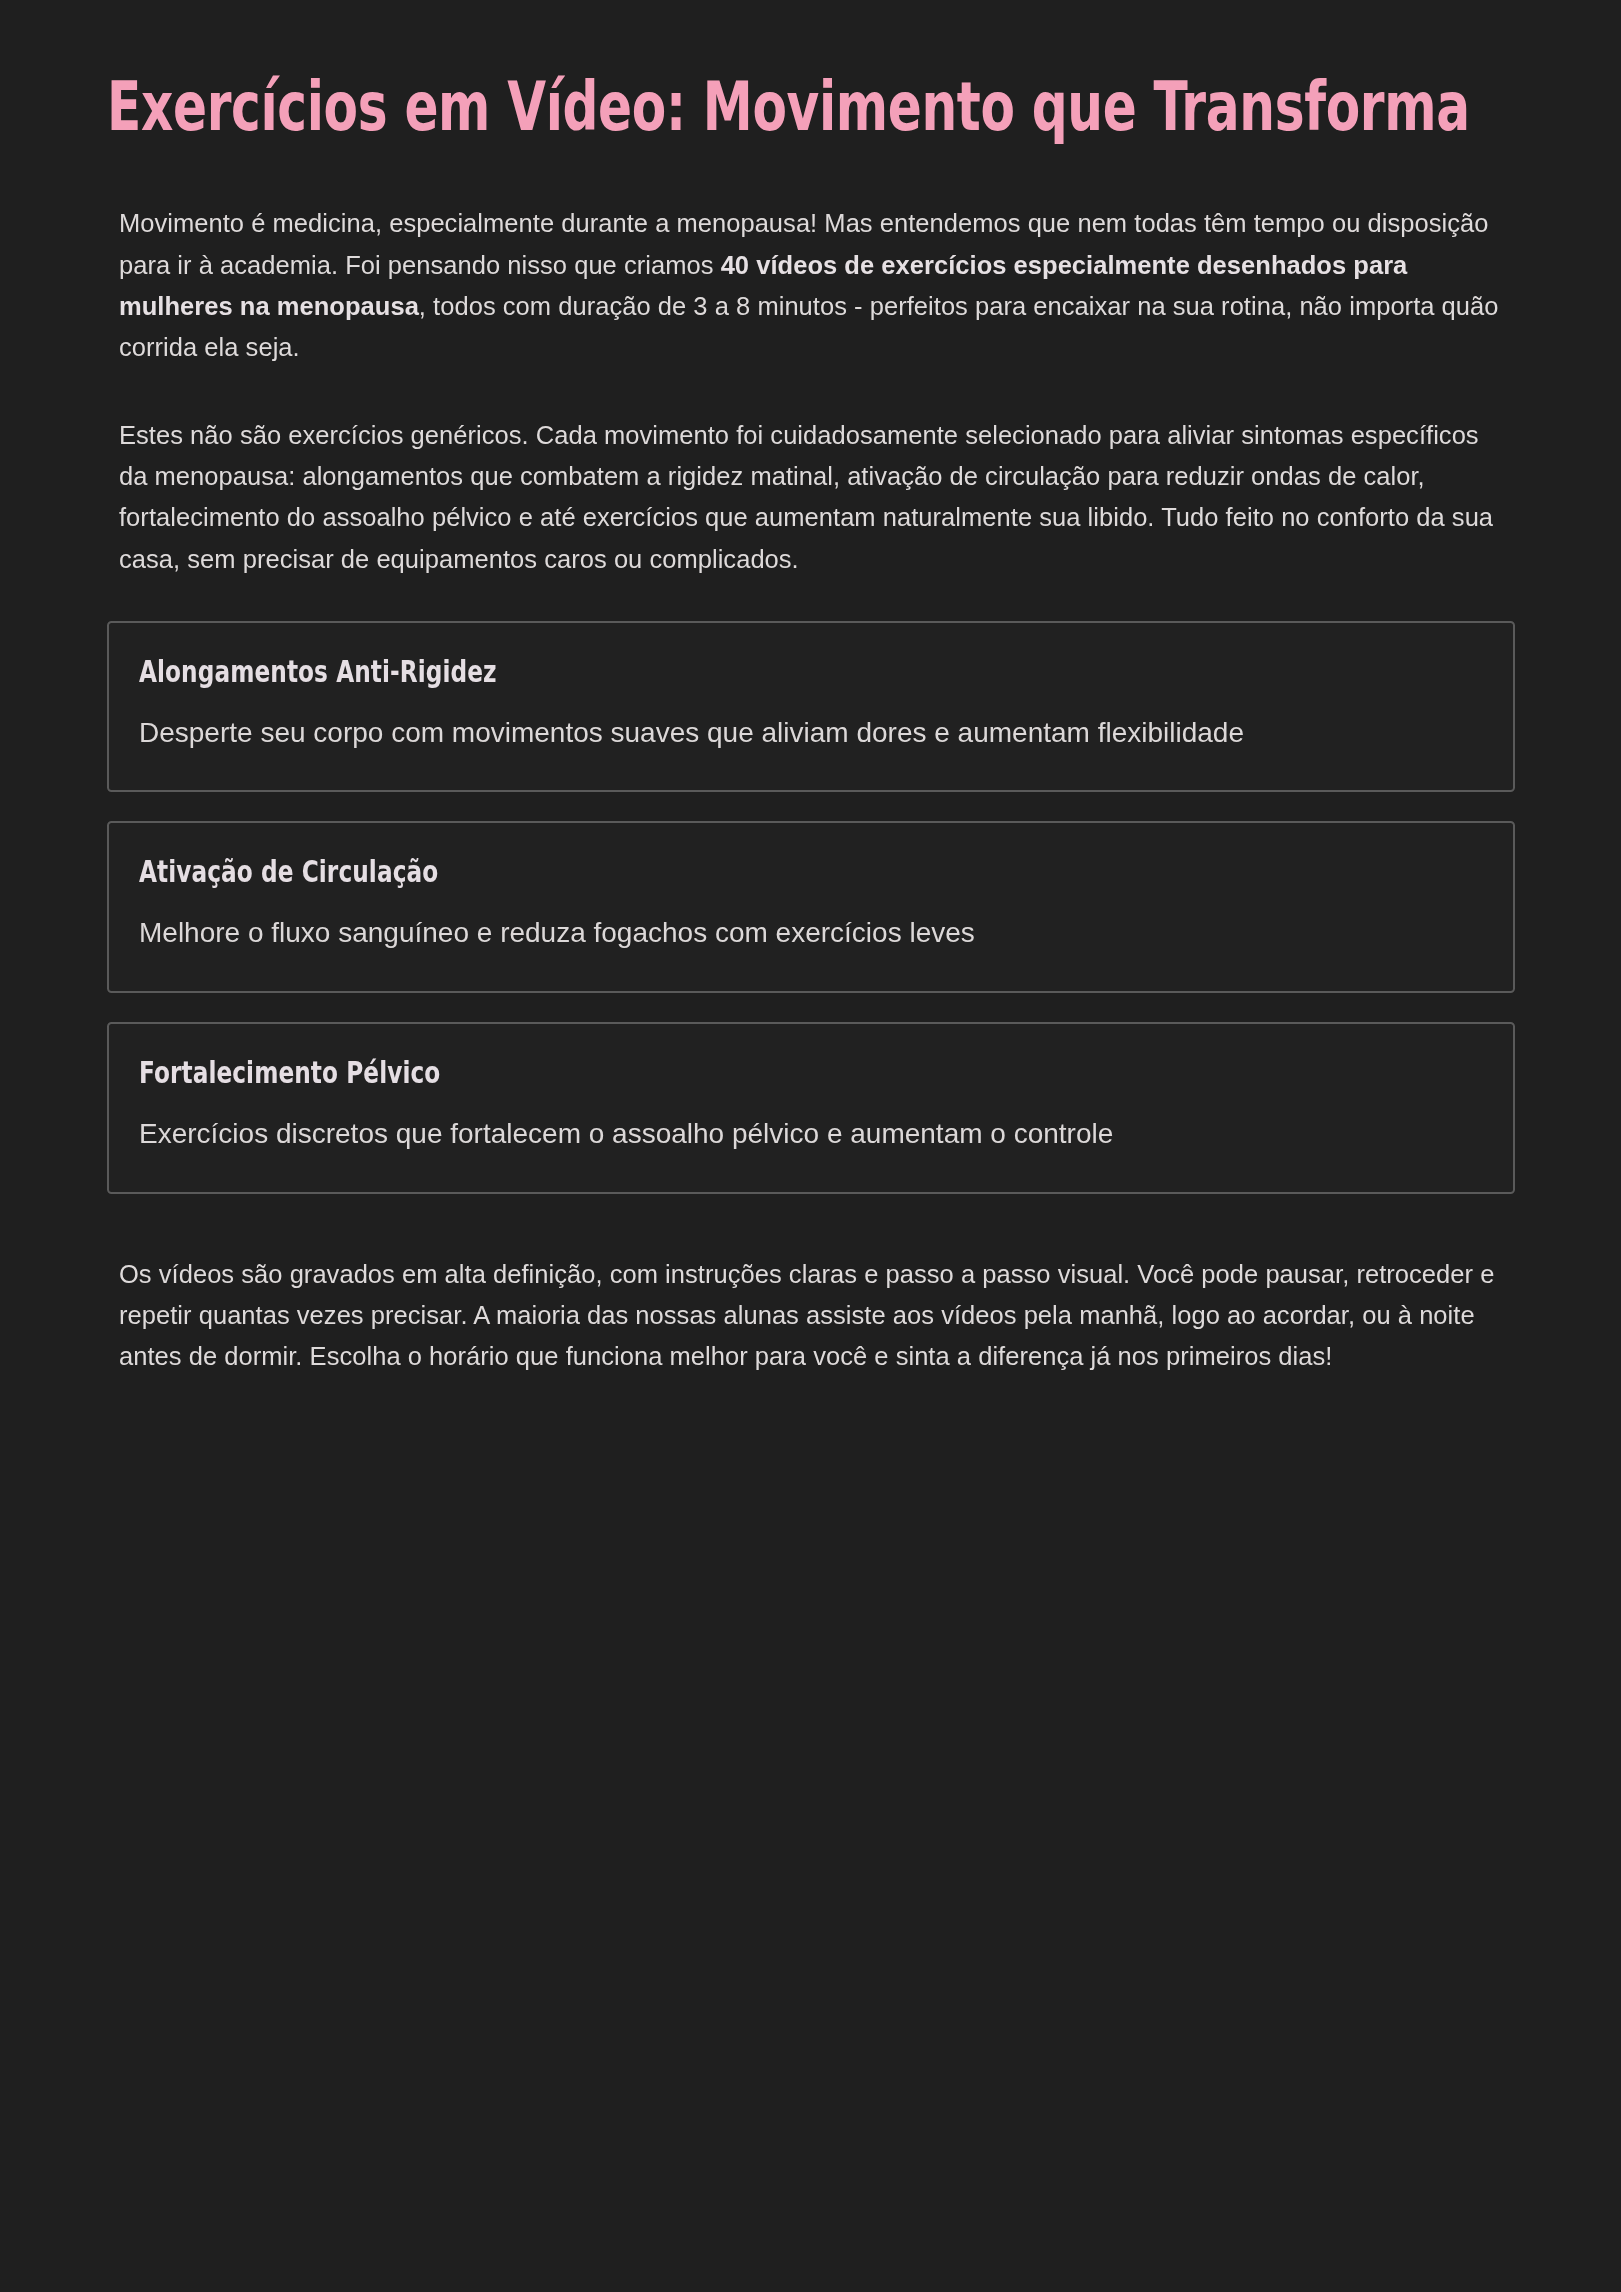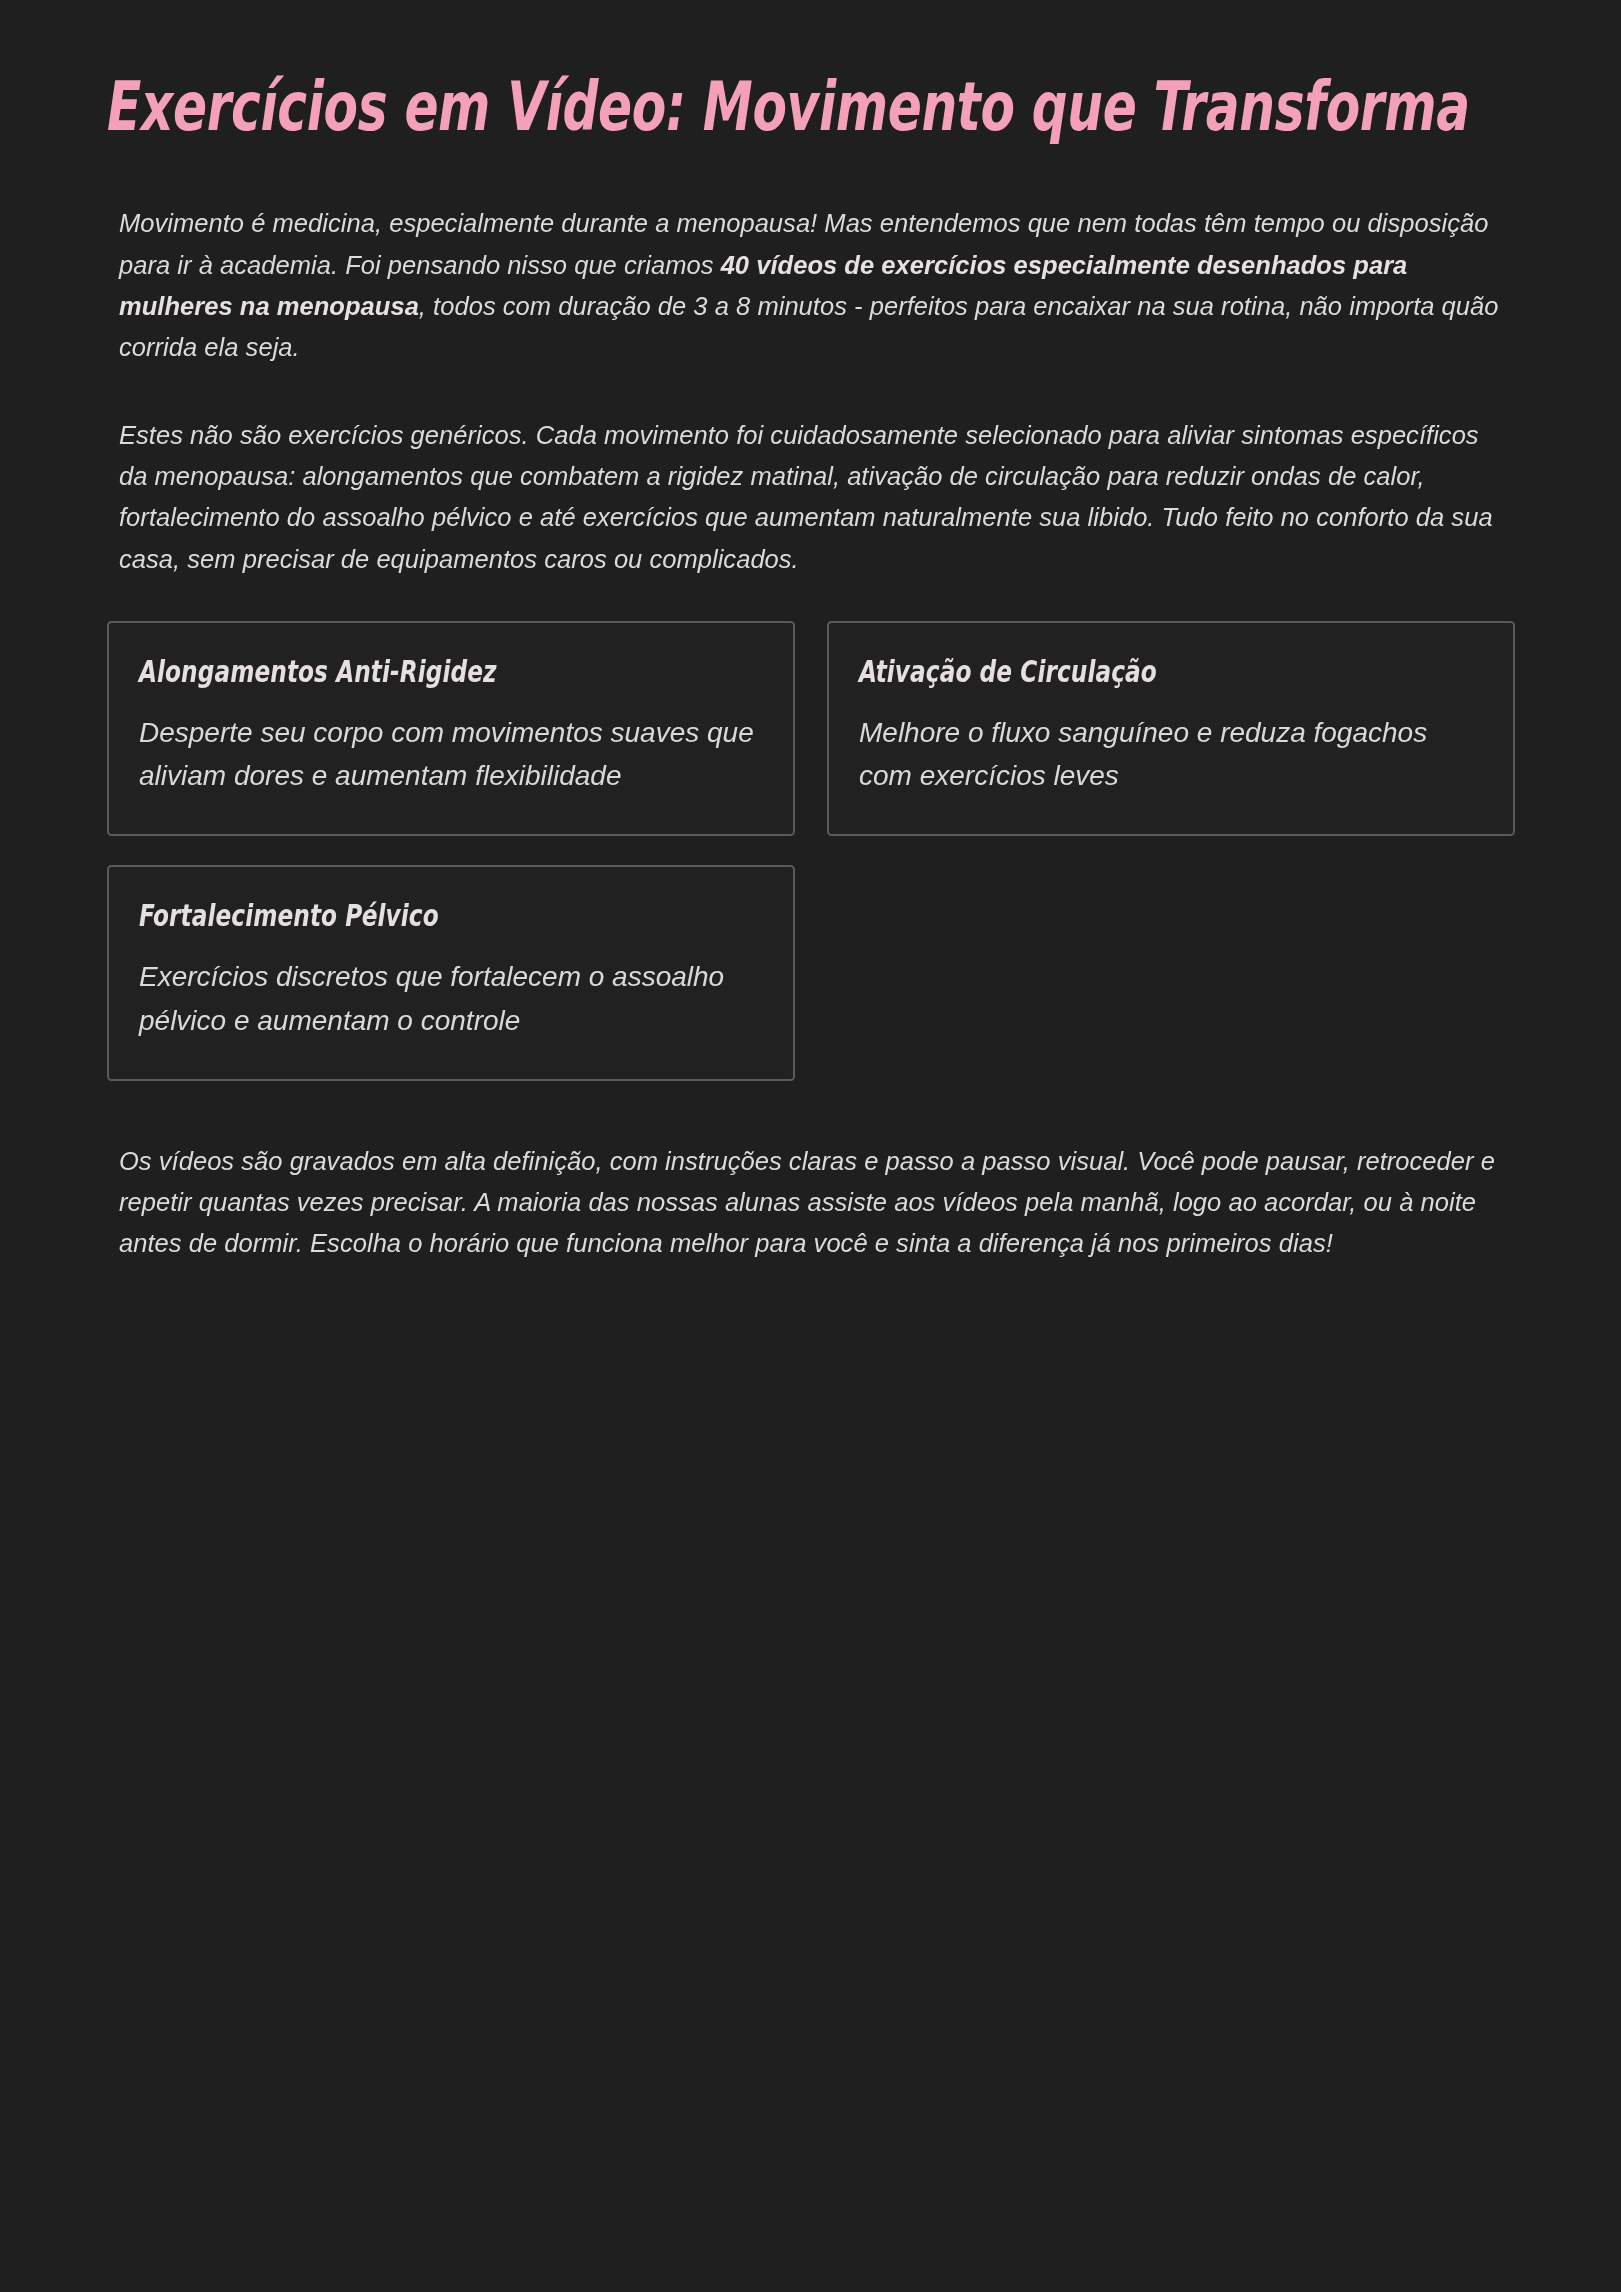--- a/index.html
+++ b/index.html
@@ -15,21 +15,20 @@
     -webkit-font-smoothing: antialiased;
     overflow: hidden;
   }
 
   .page {
     box-sizing: border-box;
     width: 1622px;
     height: 2293px;
     padding: 0 107px;
     background: #1f1f1f;
-    font-style: italic;
   }
 
   
   .page-title {
     margin: 0;
     padding-top: 70px;
     color: #f4a0b9;
     font-family: "Liberation Sans Narrow", "DejaVu Sans Condensed", "Liberation Sans", sans-serif;
     font-weight: 700;
     font-size: 68px;
@@ -57,21 +56,21 @@
   }
   .body-copy b,
   .body-copy strong {
     font-weight: 700;
     color: #e6e0e3;
   }
 
   
   .card-grid {
     display: grid;
-    grid-template-columns: 1fr 1fr;
+    grid-template-columns: 1fr;
     column-gap: 32px;
     row-gap: 29px;
     margin-top: 41px;
   }
 
   .feature-card {
     box-sizing: border-box;
     border: 2.7px solid #5a5a5a;
     border-radius: 4.5px;
     background: #212121;

